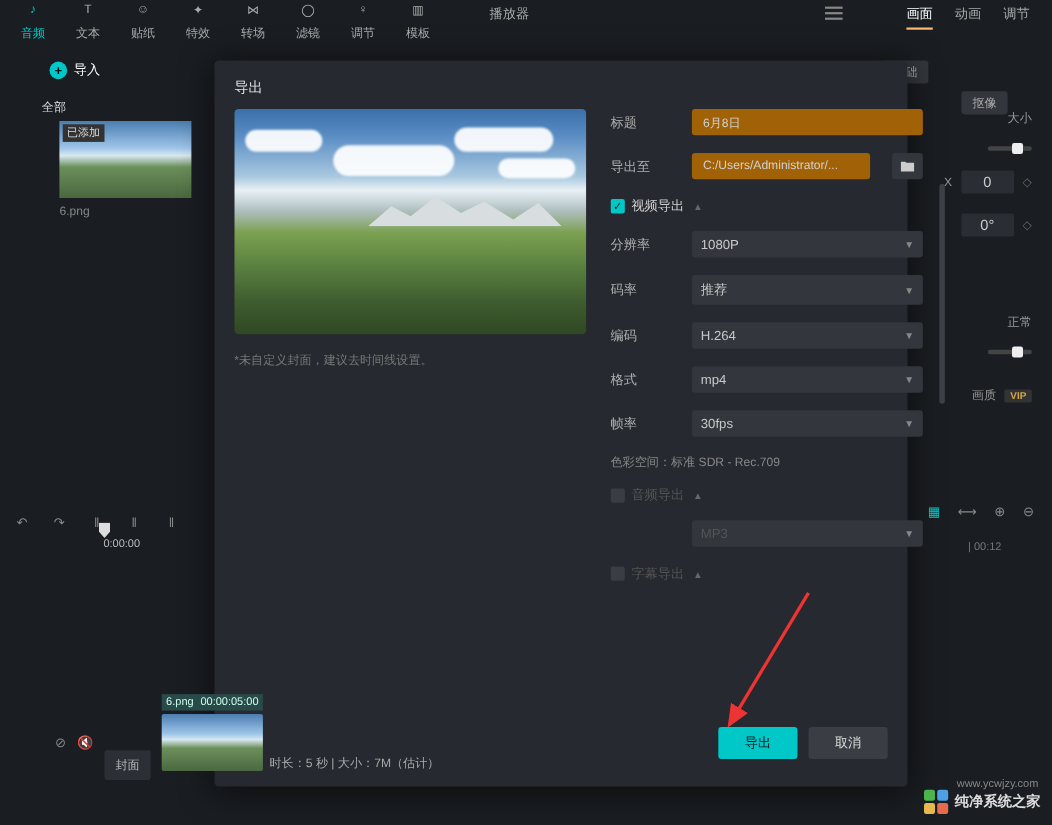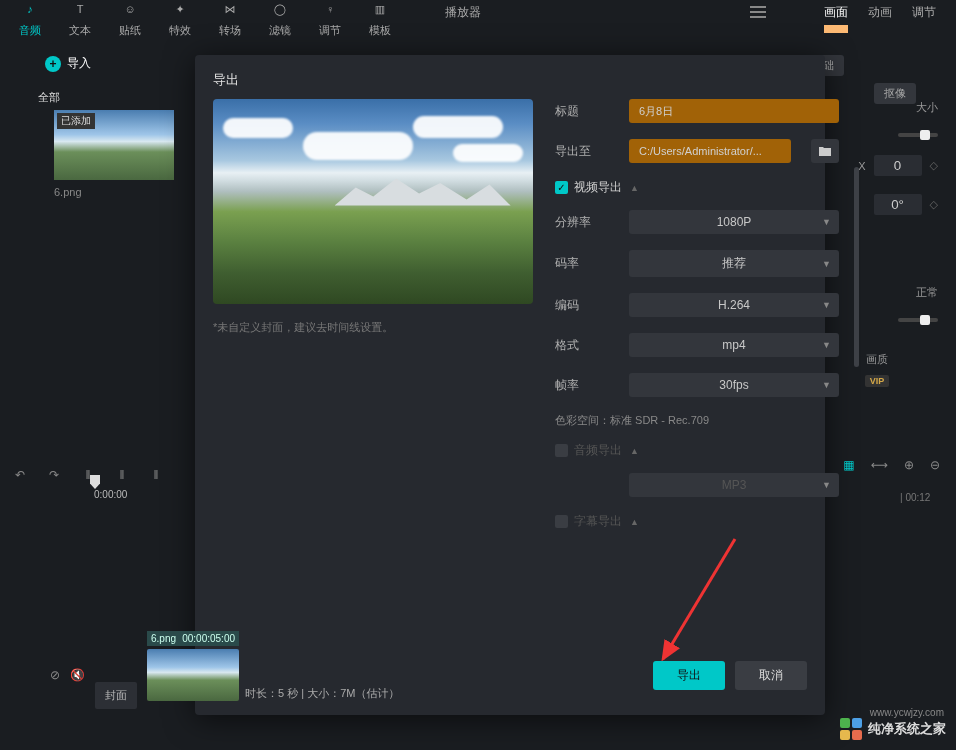--- a/index.html
+++ b/index.html
@@ -5,21 +5,21 @@
 * { box-sizing: border-box; margin: 0; padding: 0; font-family: "Microsoft YaHei", Arial, sans-serif; }
 body { background: #1a1d21; color: #b8b8b8; width: 956px; height: 750px; overflow: hidden; position: relative; font-size: 12px; }
 
 .top-toolbar { display: flex; height: 40px; padding: 0 5px; align-items: center; }
 .tool-item { display: flex; flex-direction: column; align-items: center; justify-content: center; width: 50px; height: 40px; color: #aaa; font-size: 11px; cursor: pointer; }
 .tool-item svg, .tool-item .ico { height: 18px; margin-bottom: 2px; }
 .tool-item:first-child { color: #00c8c8; }
 
 .player-title-bar { position: absolute; left: 445px; top: 4px; color: #aaa; font-size: 12px; }
 .right-tabs { position: absolute; right: 20px; top: 4px; display: flex; gap: 20px; color: #aaa; }
-.right-tabs .active { color: #fff; border-bottom: 8px solid #fdba74; padding-bottom: 4px; }
+.right-tabs .active { color: #fff; border-bottom: 2px solid #fdba74; padding-bottom: 4px; }
 
 .import-bar { position: absolute; left: 45px; top: 55px; display: flex; align-items: center; gap: 6px; color: #fff; }
 .import-plus { width: 16px; height: 16px; background: #00c8c8; border-radius: 50%; color: #111; display: flex; align-items: center; justify-content: center; font-weight: bold; }
 
 .all-label { position: absolute; left: 38px; top: 90px; color: #ddd; font-size: 11px; }
 
 .thumb-item { position: absolute; left: 42px; top: 110px; width: 104px; padding-left: 12px; }
 .thumb-img { width: 120px; height: 70px; background: linear-gradient(to bottom, #4a7db0 0%, #9ec5e8 35%, #d8e8f0 45%, #6b8f5a 60%, #4a6840 100%); position: relative; }
 .thumb-badge { position: absolute; top: 3px; left: 3px; background: #333; color: #ddd; font-size: 10px; padding: 1px 4px; }
 .thumb-caption { color: #888; font-size: 11px; margin-top: 6px; }
@@ -57,41 +57,41 @@
 .field-row { display: flex; align-items: center; margin-bottom: 16px; }
 .field-label { width: 74px; color: #b0b0b0; font-size: 12px; }
 .text-input { flex: 1; background: #a16207; border: none; color: #d0d0d0; padding: 6px 10px; border-radius: 3px; font-size: 11px; }
 .path-wrap { flex: 1; display: flex; gap: 20px; }
 .path-btn { width: 28px; background: #33363c; border-radius: 3px; display: flex; align-items: center; justify-content: center; }
 .section-head { display: flex; align-items: center; gap: 6px; margin: 14px 0 14px 0; color: #d0d0d0; font-size: 12px; }
 .section-head.disabled { color: #555; }
 .chk { width: 13px; height: 13px; background: #00c8c8; border-radius: 2px; display: flex; align-items: center; justify-content: center; color: #111; font-size: 10px; }
 .chk.off { background: #3a3d43; color: transparent; }
 .caret-sm { margin-left: 2px; color: #666; font-size: 9px; }
-.select { flex: 1; background: #33363c; border: none; color: #c8c8c8; padding: 5px 8px; border-radius: 3px; font-size: 12px; display: flex; justify-content: center; align-items: center; position: relative; }
+.select { flex: 1; background: #33363c; border: none; color: #c8c8c8; padding: 5px 8px; border-radius: 3px; font-size: 12px; display: flex; align-items: center; position: relative; }
 .select.disabled { color: #555; }
 .select .caret { position: absolute; right: 8px; color: #888; font-size: 9px; }
 .info-line { color: #888; font-size: 11px; margin-top: 3px; margin-bottom: 10px; }
 
 .modal-footer { position: absolute; bottom: 14px; left: 18px; right: 18px; display: flex; align-items: center; }
 .duration-info { display: flex; align-items: center; gap: 16px; color: #aaa; font-size: 11px; margin-top: 36px; }
 .footer-btns { margin-left: auto; display: flex; gap: 10px; }
 .btn { padding: 6px 24px; border-radius: 3px; font-size: 12px; border: none; cursor: pointer; }
 .btn-primary { background: #00c8c8; color: #111; }
 .btn-secondary { background: #3a3d43; color: #ddd; }
 
 .arrow-annot { position: absolute; pointer-events: none; }
 
 
 .timeline-bar { position: absolute; left: 0; top: 455px; width: 956px; height: 40px; display: flex; align-items: center; gap: 14px; padding: 0 10px; color: #888; }
 .tl-icon { width: 20px; text-align: center; }
 .playhead-wrap { position: absolute; left: 90px; top: 475px; }
 .playhead-time { color: #bbb; font-size: 10px; margin-left: 4px; }
 .playhead { width: 10px; height: 14px; background: #ddd; clip-path: polygon(0 0, 100% 0, 100% 60%, 50% 100%, 0 60%); }
-.time-marks { position: absolute; top: 492px; left: 900px; color: #777; font-size: 10px; }
+.time-marks { position: absolute; top: 492px; left: 880px; color: #777; font-size: 10px; }
 
 .timeline-track { position: absolute; left: 50px; top: 640px; display: flex; align-items: center; gap: 10px; }
 .cover-label { background: #2c2f35; padding: 6px 10px; color: #bbb; font-size: 11px; border-radius: 2px; margin-top: 42px; }
 .clip { width: 92px; height: 52px; background: linear-gradient(to bottom, #4a7db0 0%, #9ec5e8 35%, #d8e8f0 45%, #6b8f5a 60%, #4a6840 100%); position: relative; border-radius: 2px; }
 .clip-header { position: absolute; top: -18px; left: 0; right: 0; background: #2a4a4a; color: #cfe; font-size: 10px; padding: 2px 4px; display: flex; justify-content: space-between; }
 
 .watermark { position: absolute; right: 10px; bottom: 10px; display: flex; align-items: center; gap: 6px; color: #ddd; font-size: 13px; font-weight: bold; }
 .wm-icon { width: 22px; height: 22px; display: grid; grid-template-columns: 1fr 1fr; grid-template-rows: 1fr 1fr; gap: 2px; }
 .wm-icon div { border-radius: 2px; }
 .wm-url { position: absolute; right: 12px; bottom: 32px; color: #888; font-size: 10px; }
@@ -182,21 +182,21 @@
   <div class="rp-row">
       <input class="rp-input" value="0°" style="">
       <span style="color:#666">◇</span>
     </div>
   <div class="rp-row" style="margin-top:70px;">
       <span>正常</span>
     </div>
   <div class="rp-row">
       <div class="rp-slider"></div>
     </div>
-  <div class="rp-row" style="margin-top:30px;flex-direction:column;">
+  <div class="rp-row" style="margin-top:30px;">
       <span>画质</span>
       <span class="vip-badge">VIP</span>
     </div>
 </div>
 
 <div class="modal">
   <div class="modal-title">导出</div>
   <div class="modal-body">
     <div class="preview-col">
       <div class="preview-img">

